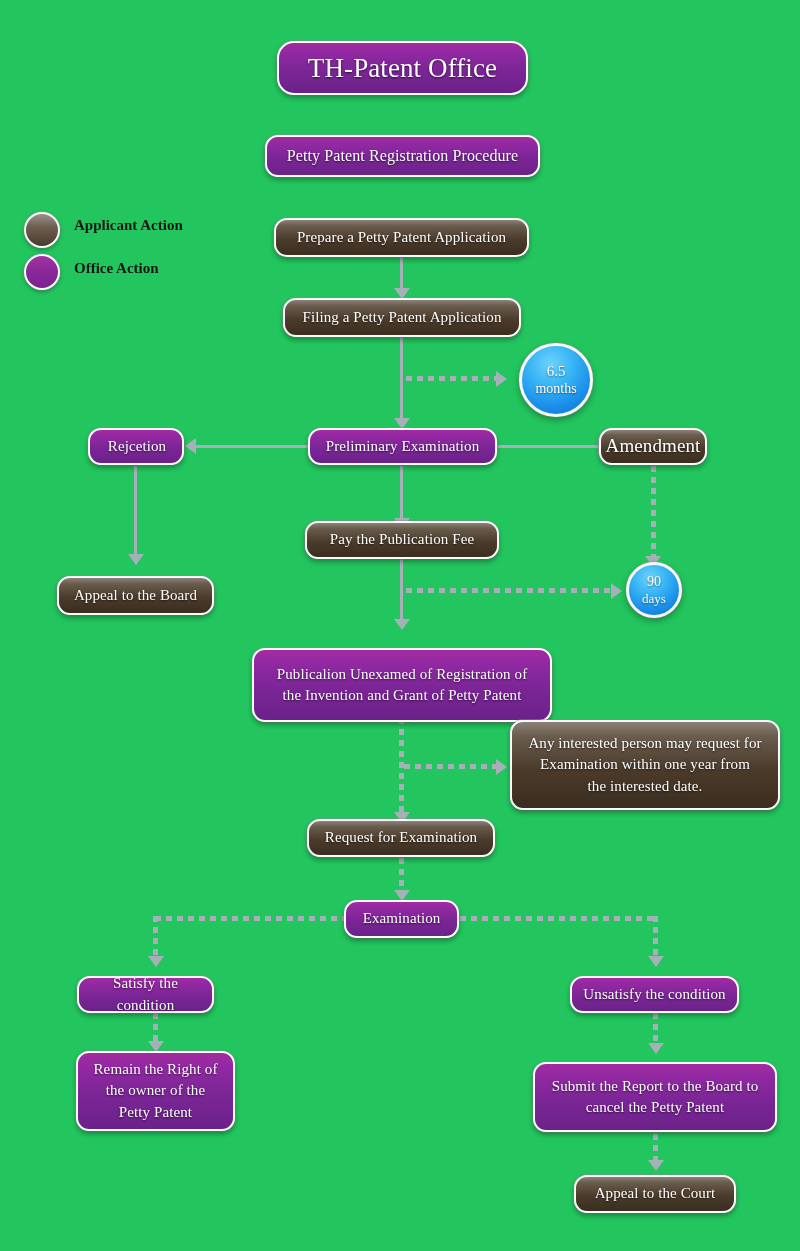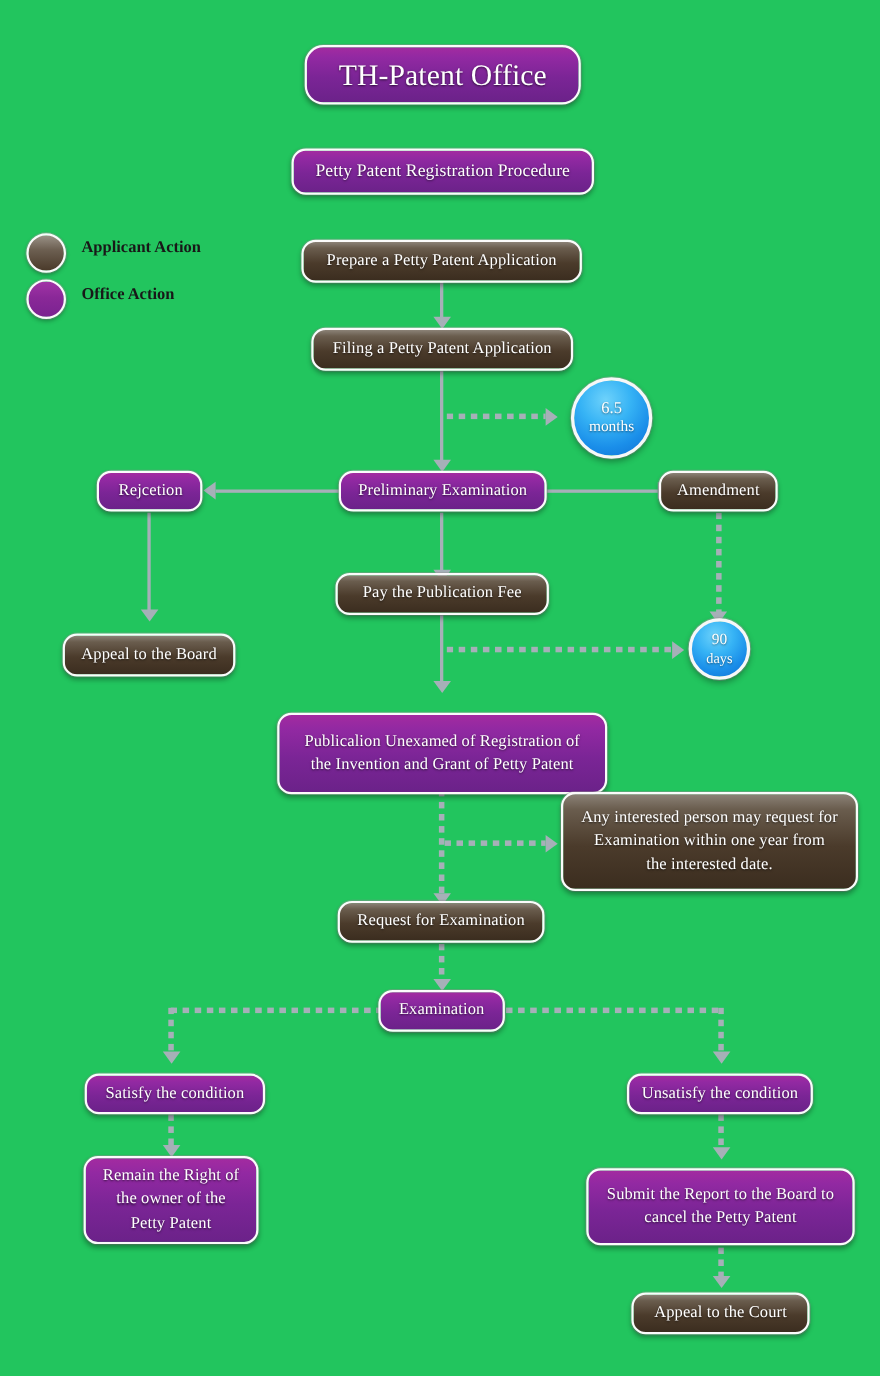--- a/index.html
+++ b/index.html
@@ -207,21 +207,21 @@
 
   <div class="badge" style="left:519px; top:343px; width:74px; height:74px;">
     <span style="font-size:15px;">6.5</span>
     <span style="font-size:14px;">months</span>
   </div>
 
   <div class="node purple" style="left:308px; top:428px; width:189px; height:37px; font-size:15px;">Preliminary Examination</div>
 
   <div class="node purple" style="left:88px; top:428px; width:96px; height:37px; font-size:15px;padding-left:12px;">Rejcetion</div>
 
-  <div class="node brown" style="left:599px; top:428px; width:108px; height:37px; font-size:15px;">Amendment</div>
+  <div class="node brown" style="left:599px; top:428px; width:108px; height:37px; font-size:19px;">Amendment</div>
 
   <div class="node brown" style="left:57px; top:576px; width:157px; height:39px; font-size:15px;">Appeal to the Board</div>
 
   <div class="node brown" style="left:305px; top:521px; width:194px; height:38px; font-size:15px;">Pay the Publication Fee</div>
 
   <div class="badge" style="left:626px; top:562px; width:56px; height:56px;">
     <span style="font-size:14px;">90</span>
     <span style="font-size:13px;">days</span>
   </div>
 
@@ -233,21 +233,21 @@
   <div class="node brown" style="left:510px; top:720px; width:270px; height:90px; font-size:15px; flex-direction:column;">
     <span>Any interested person may request for</span>
     <span>Examination within one year from</span>
     <span>the interested date.</span>
   </div>
 
   <div class="node brown" style="left:307px; top:819px; width:188px; height:38px; font-size:15px;">Request for Examination</div>
 
   <div class="node purple" style="left:344px; top:900px; width:115px; height:38px; font-size:15px;">Examination</div>
 
-  <div class="node purple" style="left:77px; top:976px; width:164px; height:37px; font-size:15px;">Satisfy the condition</div>
+  <div class="node purple" style="left:77px; top:976px; width:137px; height:37px; font-size:15px;">Satisfy the condition</div>
 
   <div class="node purple" style="left:570px; top:976px; width:169px; height:37px; font-size:15px;">Unsatisfy the condition</div>
 
   <div class="node purple" style="left:76px; top:1051px; width:159px; height:80px; font-size:15px; flex-direction:column;">
     <span>Remain the Right of</span>
     <span>the owner of the</span>
     <span>Petty Patent</span>
   </div>
 
   <div class="node purple" style="left:533px; top:1062px; width:244px; height:70px; font-size:15px; flex-direction:column;">

